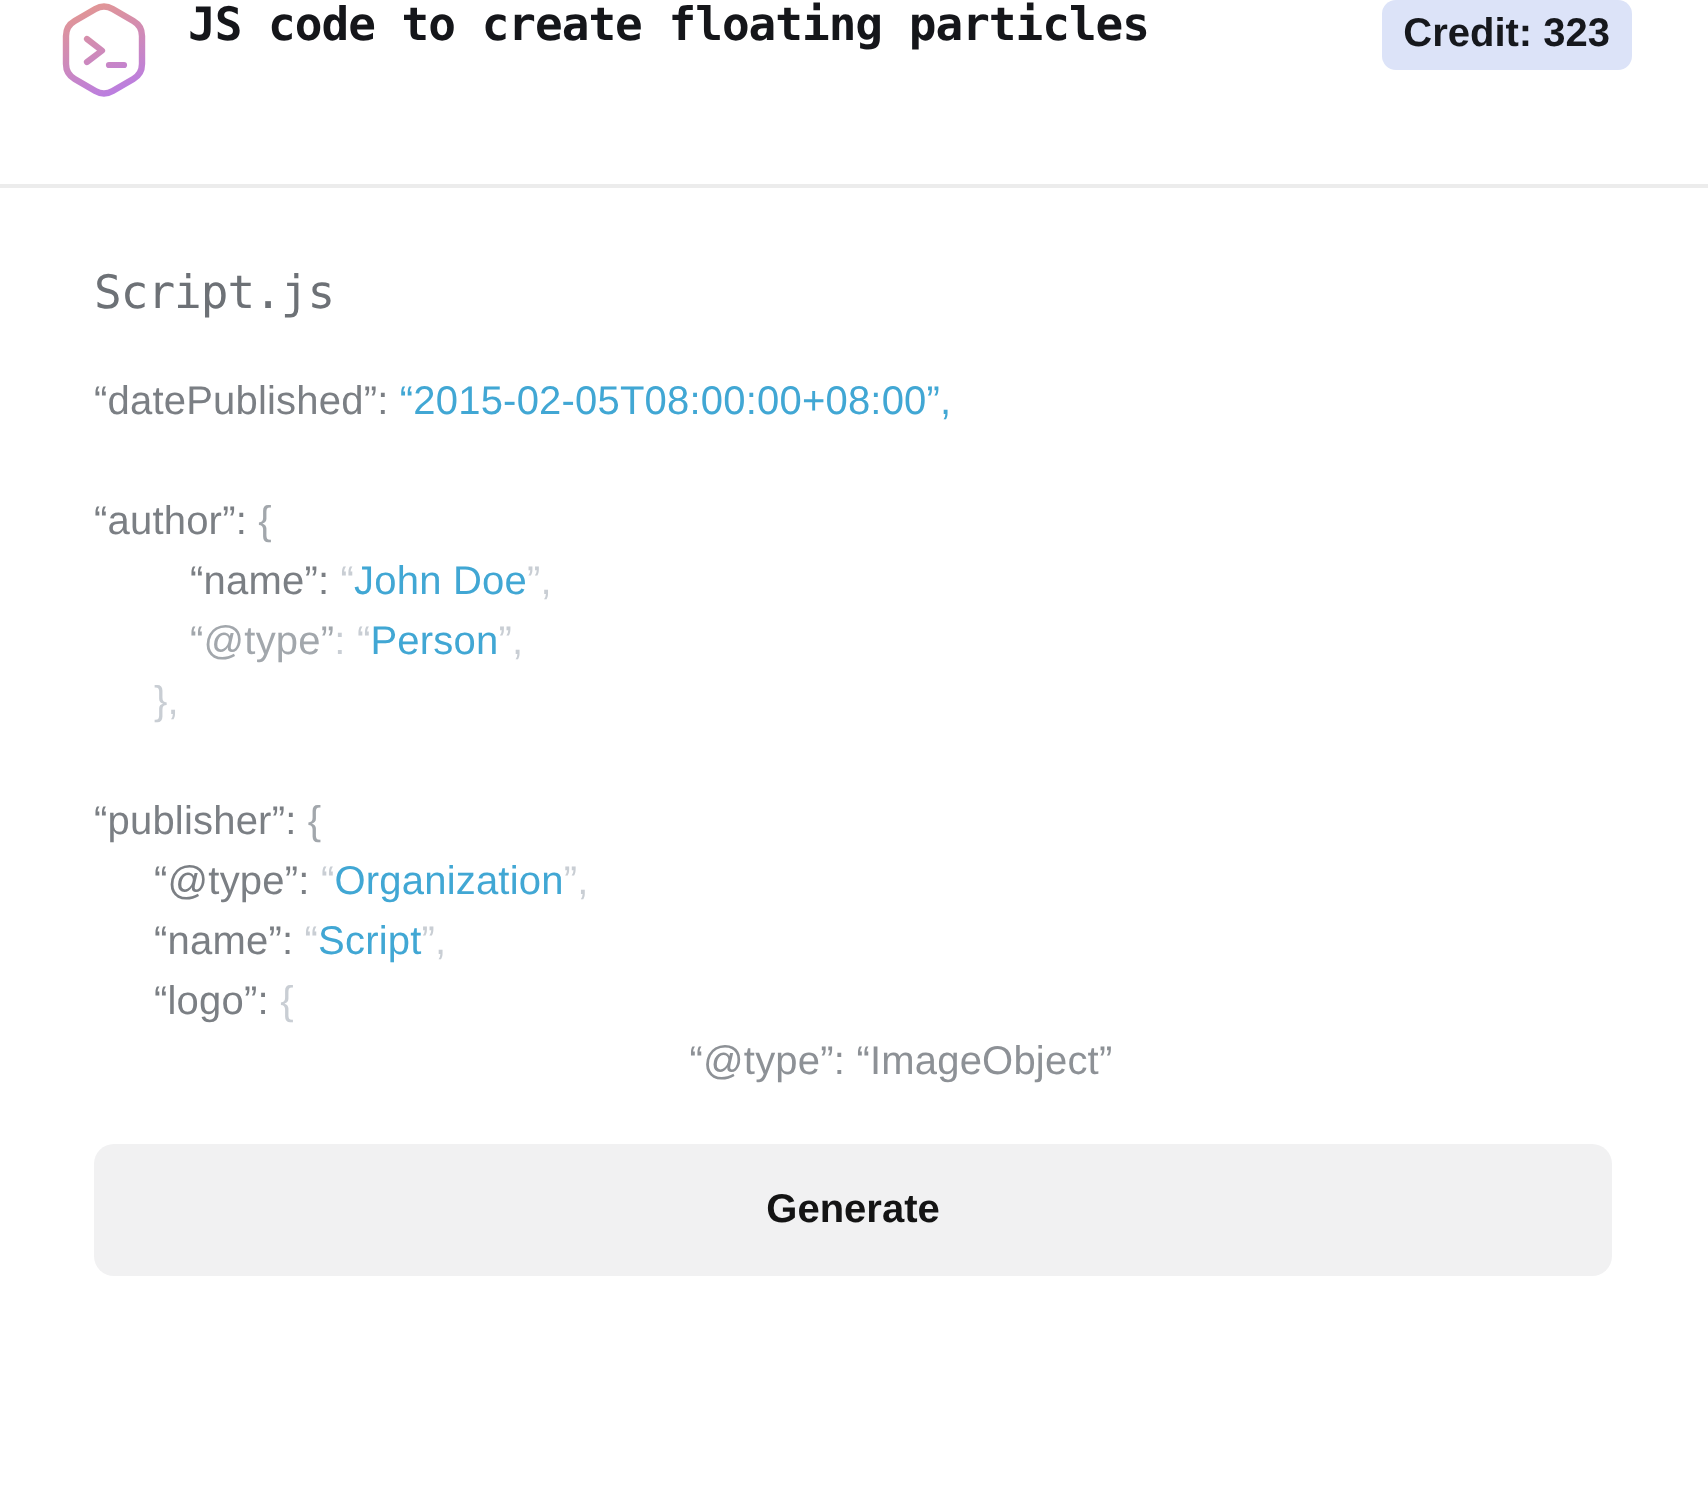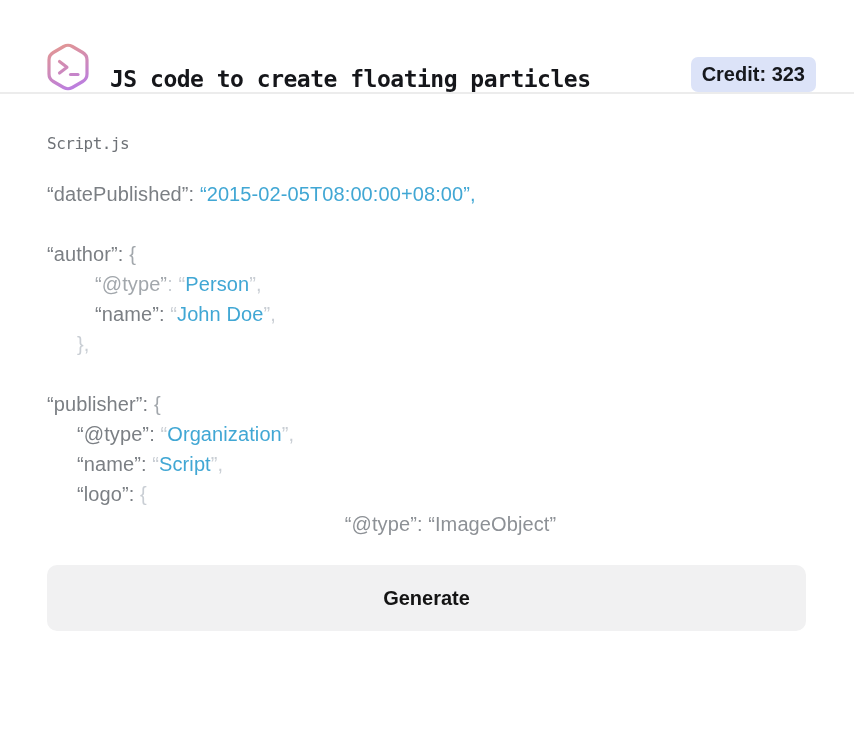--- a/index.html
+++ b/index.html
@@ -6,23 +6,23 @@
   html, body { margin: 0; padding: 0; }
   body {
     width: 854px; height: 748px;
     background: #ffffff;
     font-family: "Liberation Sans", sans-serif;
     overflow: hidden;
   }
 
   
   .header {
-    display: flex; align-items: flex-end;
+    display: flex; align-items: flex-start;
     height: 94px;
-    padding: 0 38px 0 44px;
+    padding: 0 38px 0 28px;
     border-bottom: 2px solid #ececec;
     background: #ffffff;
   }
   .logo { width: 48px; height: 50px; flex: 0 0 auto; margin-right: 18px; }
   .app-title {
     font-family: "DejaVu Sans Mono", monospace;
     font-weight: 700;
     font-size: 23px;
     color: #15161a;
     letter-spacing: -0.5px;
@@ -37,21 +37,21 @@
     line-height: 1;
     padding: 7px 11px 8px;
     border-radius: 7px;
     white-space: nowrap;
   }
 
   
   .main { padding: 40px 48px 0 47px; }
   .filename {
     font-family: "DejaVu Sans Mono", monospace;
-    font-size: 16px;
+    font-size: 23px;
     font-weight: 400;
     color: #6d7176;
     margin: 0 0 26px 0;
     letter-spacing: -0.5px;
   }
   .code {
     font-size: 20px;
     line-height: 30px;
     letter-spacing: 0.1px;
   }
@@ -100,22 +100,22 @@
   <span class="credit-badge">Credit: 323</span>
 </header>
 
 <main class="main">
   <h2 class="filename">Script.js</h2>
 
   <div class="code">
       <div class="code-line" style="padding-left: 0px;"><span class="seg-key">“datePublished”: </span><span class="seg-blue">“2015-02-05T08:00:00+08:00”,</span></div>
       <div class="code-line" style="padding-left: 0px;"></div>
       <div class="code-line" style="padding-left: 0px;"><span class="seg-key">“author”: </span><span class="seg-muted">{</span></div>
+      <div class="code-line" style="padding-left: 48px;"><span class="seg-key">“name”</span><span class="seg-key">: </span><span class="seg-light">“</span><span class="seg-blue">John Doe</span><span class="seg-light">”,</span></div>
       <div class="code-line" style="padding-left: 48px;"><span class="seg-muted">“@type”</span><span class="seg-light">: </span><span class="seg-light">“</span><span class="seg-blue">Person</span><span class="seg-light">”,</span></div>
-      <div class="code-line" style="padding-left: 48px;"><span class="seg-key">“name”</span><span class="seg-key">: </span><span class="seg-light">“</span><span class="seg-blue">John Doe</span><span class="seg-light">”,</span></div>
       <div class="code-line" style="padding-left: 30px;"><span class="seg-light">},</span></div>
       <div class="code-line" style="padding-left: 0px;"></div>
       <div class="code-line" style="padding-left: 0px;"><span class="seg-key">“publisher”: </span><span class="seg-muted">{</span></div>
       <div class="code-line" style="padding-left: 30px;"><span class="seg-key">“@type”</span><span class="seg-key">: </span><span class="seg-light">“</span><span class="seg-blue">Organization</span><span class="seg-light">”,</span></div>
       <div class="code-line" style="padding-left: 30px;"><span class="seg-key">“name”</span><span class="seg-key">: </span><span class="seg-light">“</span><span class="seg-blue">Script</span><span class="seg-light">”,</span></div>
       <div class="code-line" style="padding-left: 30px;"><span class="seg-key">“logo”</span><span class="seg-key">: </span><span class="seg-light">{</span></div>
       <div class="code-line" style="padding-left: 48px; text-align: center;"><span class="seg-plain">“@type”: “ImageObject”</span></div>
     </div>
 
   <button class="generate-btn">Generate</button>

